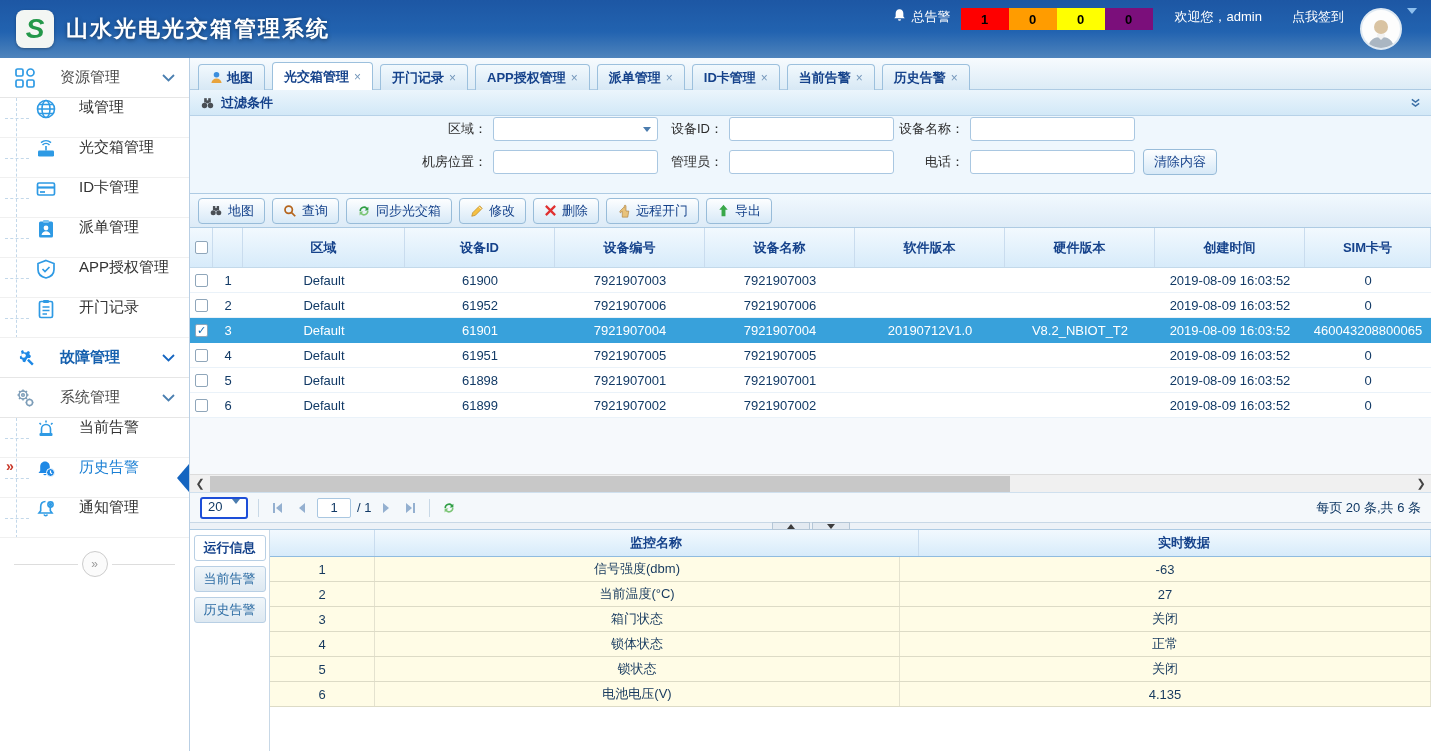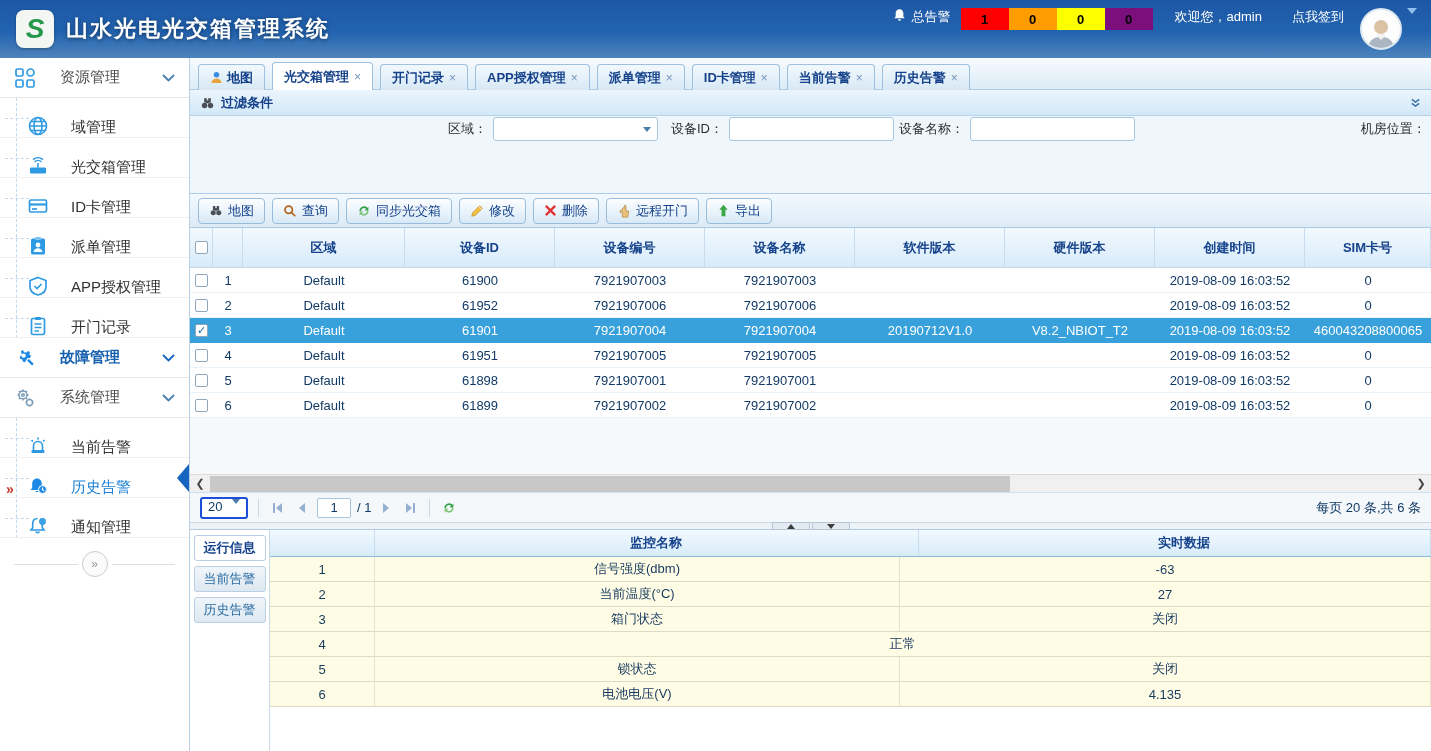--- a/index.html
+++ b/index.html
@@ -34,21 +34,21 @@
   .sidebar { position:absolute; top:58px; left:0; width:190px; bottom:0; background:#fff;
              border-right:1px solid #b9cfe4; }
   .nav-group { height:40px; display:flex; align-items:center; padding:0 14px;
                border-bottom:1px solid #e6e6e6; color:#4c4c4c; font-size:15px; cursor:pointer; }
   .nav-group .glabel { margin-left:24px; }
   .nav-group .chev { margin-left:auto; }
   .nav-group.bold .glabel { font-weight:bold; color:#1660ae; }
   .nav-sub { position:relative; }
   .nav-sub::before { content:""; position:absolute; left:16px; top:0; bottom:0;
                      border-left:1px dashed #c3d8ea; }
-  .nav-item { height:40px; display:flex; align-items:flex-end; padding-left:27px;
+  .nav-item { height:40px; display:flex; align-items:flex-start; padding-left:35px;
               border-bottom:1px solid #f0f0f0; color:#333; font-size:15px; cursor:pointer; position:relative; }
   .nav-item::before { content:""; position:absolute; left:5px; top:50%; width:24px;
                       border-top:1px dashed #c3d8ea; }
   .nav-item .ilabel { margin-left:22px; }
   .nav-item.active .ilabel { color:#1a7fd4; }
   .nav-marker { position:absolute; left:6px; color:#c8382a; font-weight:bold; font-size:14px; }
   .nav-flag { position:absolute; right:0; top:50%; margin-top:-14px; width:0; height:0;
               border-top:14px solid transparent; border-bottom:14px solid transparent;
               border-right:12px solid #1565c0; }
   .side-foot { height:52px; display:flex; align-items:center; padding:0 14px; }
@@ -70,21 +70,21 @@
   .tab.active { background:#fff; height:28px; z-index:2; }
   .tab .x { margin-left:5px; color:#7396ba; font-weight:normal; font-size:12px; line-height:1; }
   .tab .ticon { margin-right:4px; }
 
   
   .filter { height:104px; border-bottom:1px solid #aecbe3; flex:none; }
   .filter-hd { height:26px; background:linear-gradient(#ebf5fc,#d2e8f7); border-bottom:1px solid #b7d2e8;
                display:flex; align-items:center; padding:0 10px; color:#15428b; font-weight:bold; }
   .filter-hd .ttl { margin-left:6px; }
   .filter-hd .fcollapse { margin-left:auto; cursor:pointer; }
-  .filter-bd { height:77px; background:#eff7fd; display:flex; flex-direction:row;
+  .filter-bd { height:77px; background:#eff7fd; display:flex; flex-direction:column;
                justify-content:flex-start; gap:7px; }
   .f-row { display:flex; align-items:center; height:26px; padding-left:207px; color:#2c2c2c; }
   .f-lab1 { width:90px; text-align:right; margin-right:6px; }
   .f-lab2 { width:60px; text-align:right; margin:0 6px 0 5px; }
   .f-lab3 { width:65px; text-align:right; margin:0 6px 0 5px; }
   .f-inp { width:165px; height:24px; border:1px solid #a9c7e1; border-radius:3px; background:#fff;
            padding:0 6px; font:inherit; color:#333; }
   .f-sel { width:165px; height:24px; border:1px solid #a9c7e1; border-radius:3px; background:#fff;
            display:flex; align-items:center; justify-content:flex-end; padding:0 6px; cursor:pointer; }
   .sel-chev { width:0; height:0; border-left:4px solid transparent; border-right:4px solid transparent;
@@ -678,20 +678,21 @@
         <div class="d-name">当前温度(°C)</div>
         <div class="d-val">27</div>
       </div>
       <div class="dd-row">
         <div class="d-num">3</div>
         <div class="d-name">箱门状态</div>
         <div class="d-val">关闭</div>
       </div>
       <div class="dd-row">
         <div class="d-num">4</div>
+        <div class="d-name">锁体状态</div>
         <div class="d-val">正常</div>
       </div>
       <div class="dd-row">
         <div class="d-num">5</div>
         <div class="d-name">锁状态</div>
         <div class="d-val">关闭</div>
       </div>
       <div class="dd-row">
         <div class="d-num">6</div>
         <div class="d-name">电池电压(V)</div>

